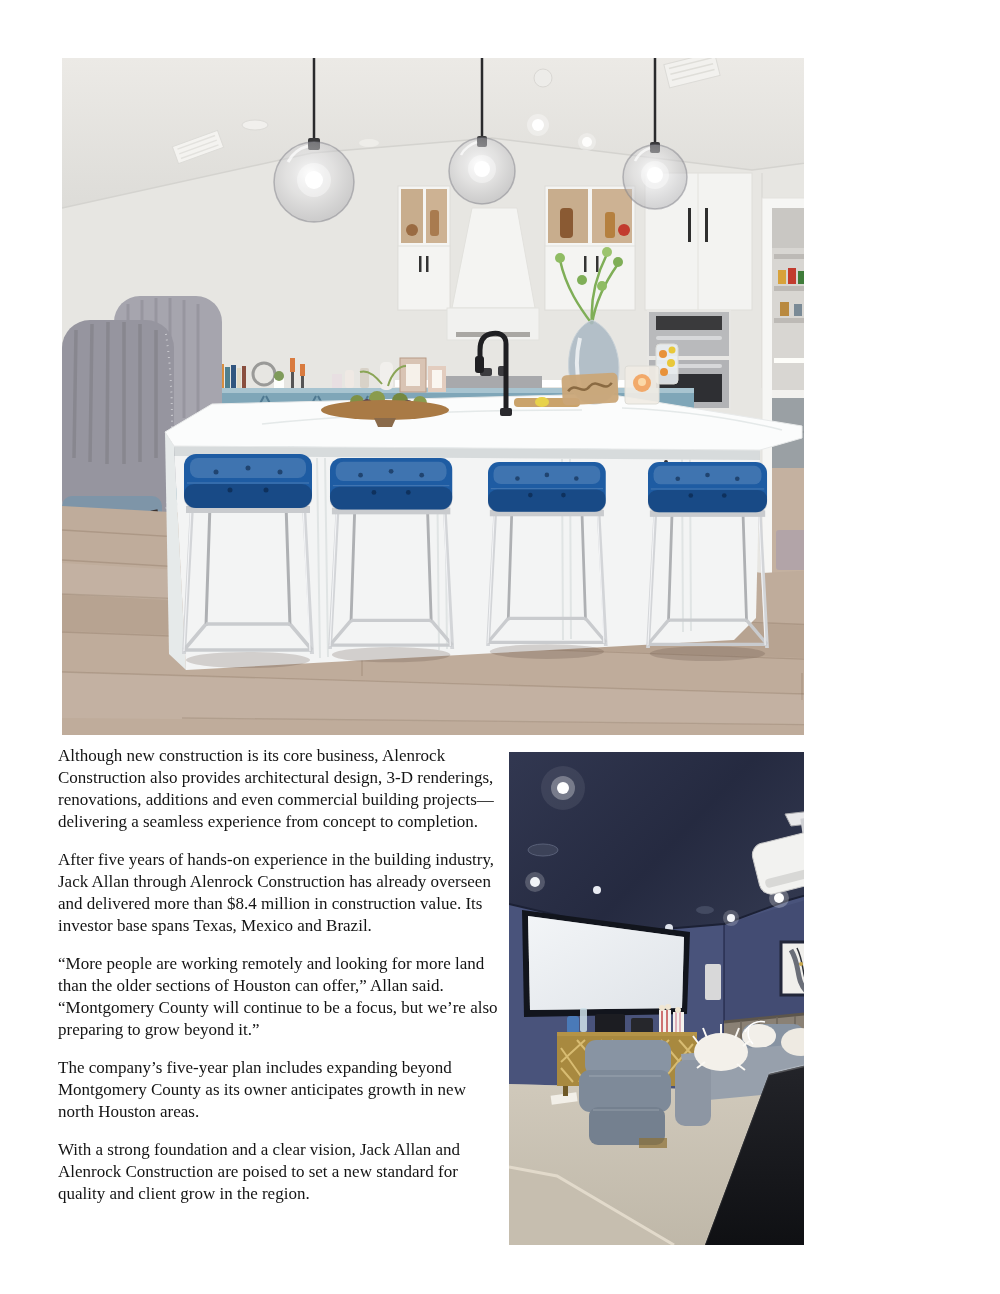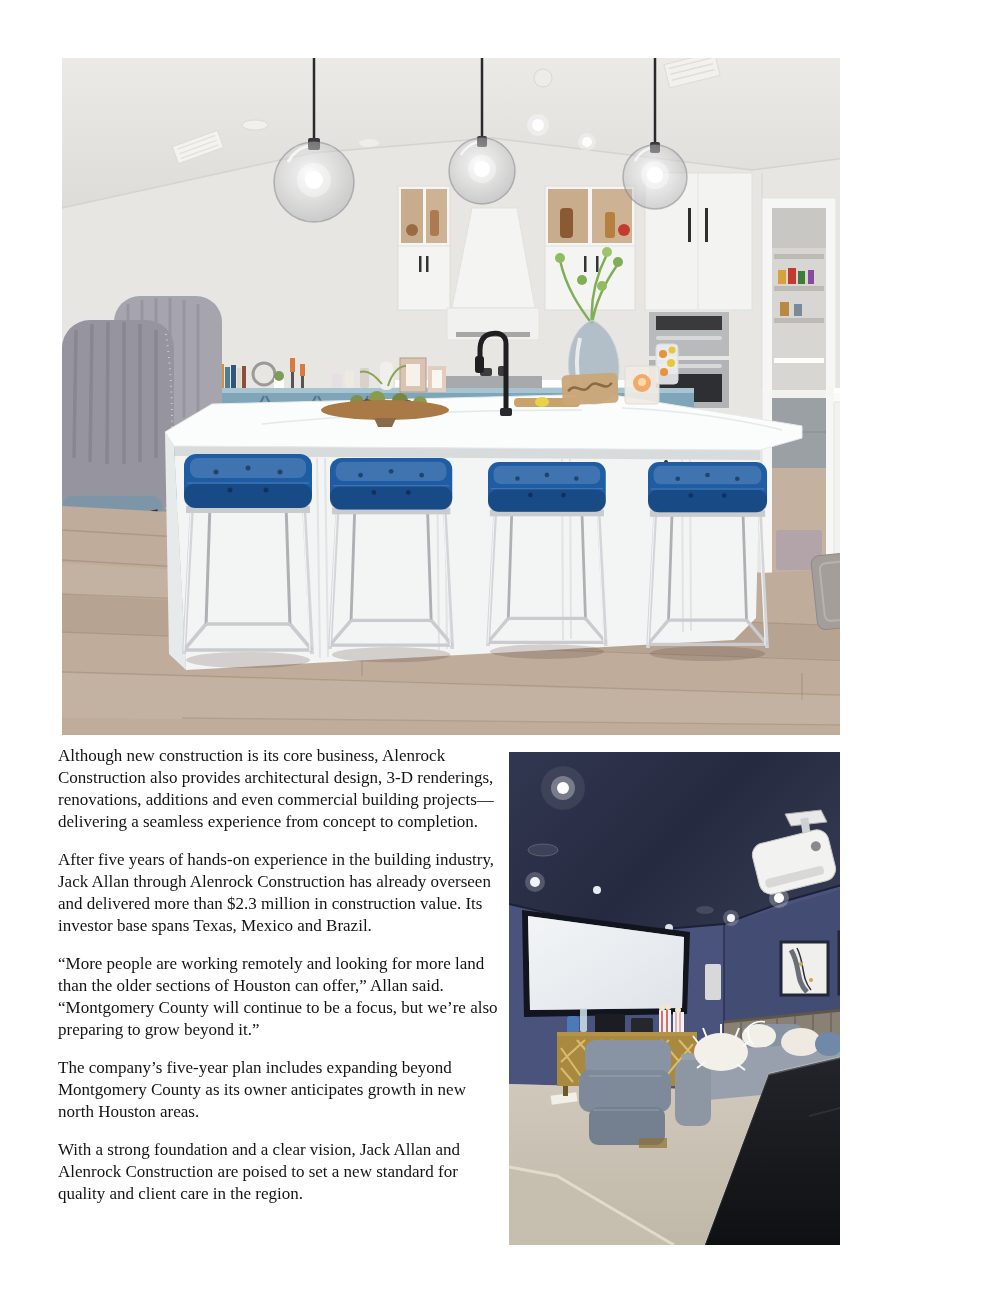--- a/index.html
+++ b/index.html
@@ -1,17 +1,17 @@
 <!DOCTYPE html>
 <html><head>
 <meta charset="utf-8">
 <style>
   html,body{margin:0;padding:0;background:#ffffff;}
   .page{position:relative;width:804px;height:1294px;background:#fff;overflow:hidden;
-        font-family:"Liberation Serif", serif;padding-left:36px;}
+        font-family:"Liberation Serif", serif;}
   figure{margin:0;position:absolute;}
   figure svg{display:block;}
   .photo-kitchen{left:62px;top:58px;width:876px;height:677px;}
   .photo-theater{left:509px;top:752px;width:432px;height:493px;}
   .text-col{position:absolute;left:58px;top:745px;width:442px;color:#141414;}
   .text-col p{margin:0 0 16px 0;font-size:17px;line-height:22px;}
 </style>
 </head>
 <body>
 
@@ -349,24 +349,24 @@
           <circle cx="593" cy="117" r="14" fill="rgba(255,255,255,0.4)"></circle>
             <circle cx="593" cy="117" r="8" fill="#ffffff"></circle>
           <path d="M573,103 C576,97 582,92 588,90" stroke="rgba(255,255,255,0.7)" stroke-width="2.5" fill="none"></path>
         </g>
       </g>
     </svg>
   </figure>
 
   <div class="text-col">
     <p>Although new construction is its core business, Alenrock Construction also provides architectural design, 3-D renderings, renovations, additions and even commercial building projects—delivering a seamless experience from concept to completion.</p>
-    <p>After five years of hands-on experience in the building industry, Jack Allan through Alenrock Construction has already overseen and delivered more than $2.3 million in construction value. Its investor base spans Texas, Mexico and Brazil.</p>
+    <p>After five years of hands-on experience in the building industry, Jack Allan through Alenrock Construction has already overseen and delivered more than $8.4 million in construction value. Its investor base spans Texas, Mexico and Brazil.</p>
     <p>“More people are working remotely and looking for more land than the older sections of Houston can offer,” Allan said. “Montgomery County will continue to be a focus, but we’re also preparing to grow beyond it.”</p>
     <p>The company’s five-year plan includes expanding beyond Montgomery County as its owner anticipates growth in new north Houston areas.</p>
-    <p>With a strong foundation and a clear vision, Jack Allan and Alenrock Construction are poised to set a new standard for quality and client care in the region.</p>
+    <p>With a strong foundation and a clear vision, Jack Allan and Alenrock Construction are poised to set a new standard for quality and client grow in the region.</p>
   </div>
 
   <figure class="photo-theater">
     <svg viewBox="0 0 432 493" width="432" height="493">
       <defs>
         <linearGradient id="gCeilT" x1="0" y1="0" x2="1" y2="0.4">
           <stop offset="0" stop-color="#343a54"></stop>
             <stop offset="0.5" stop-color="#23283e"></stop>
             <stop offset="1" stop-color="#3a4158"></stop>
         </linearGradient>

